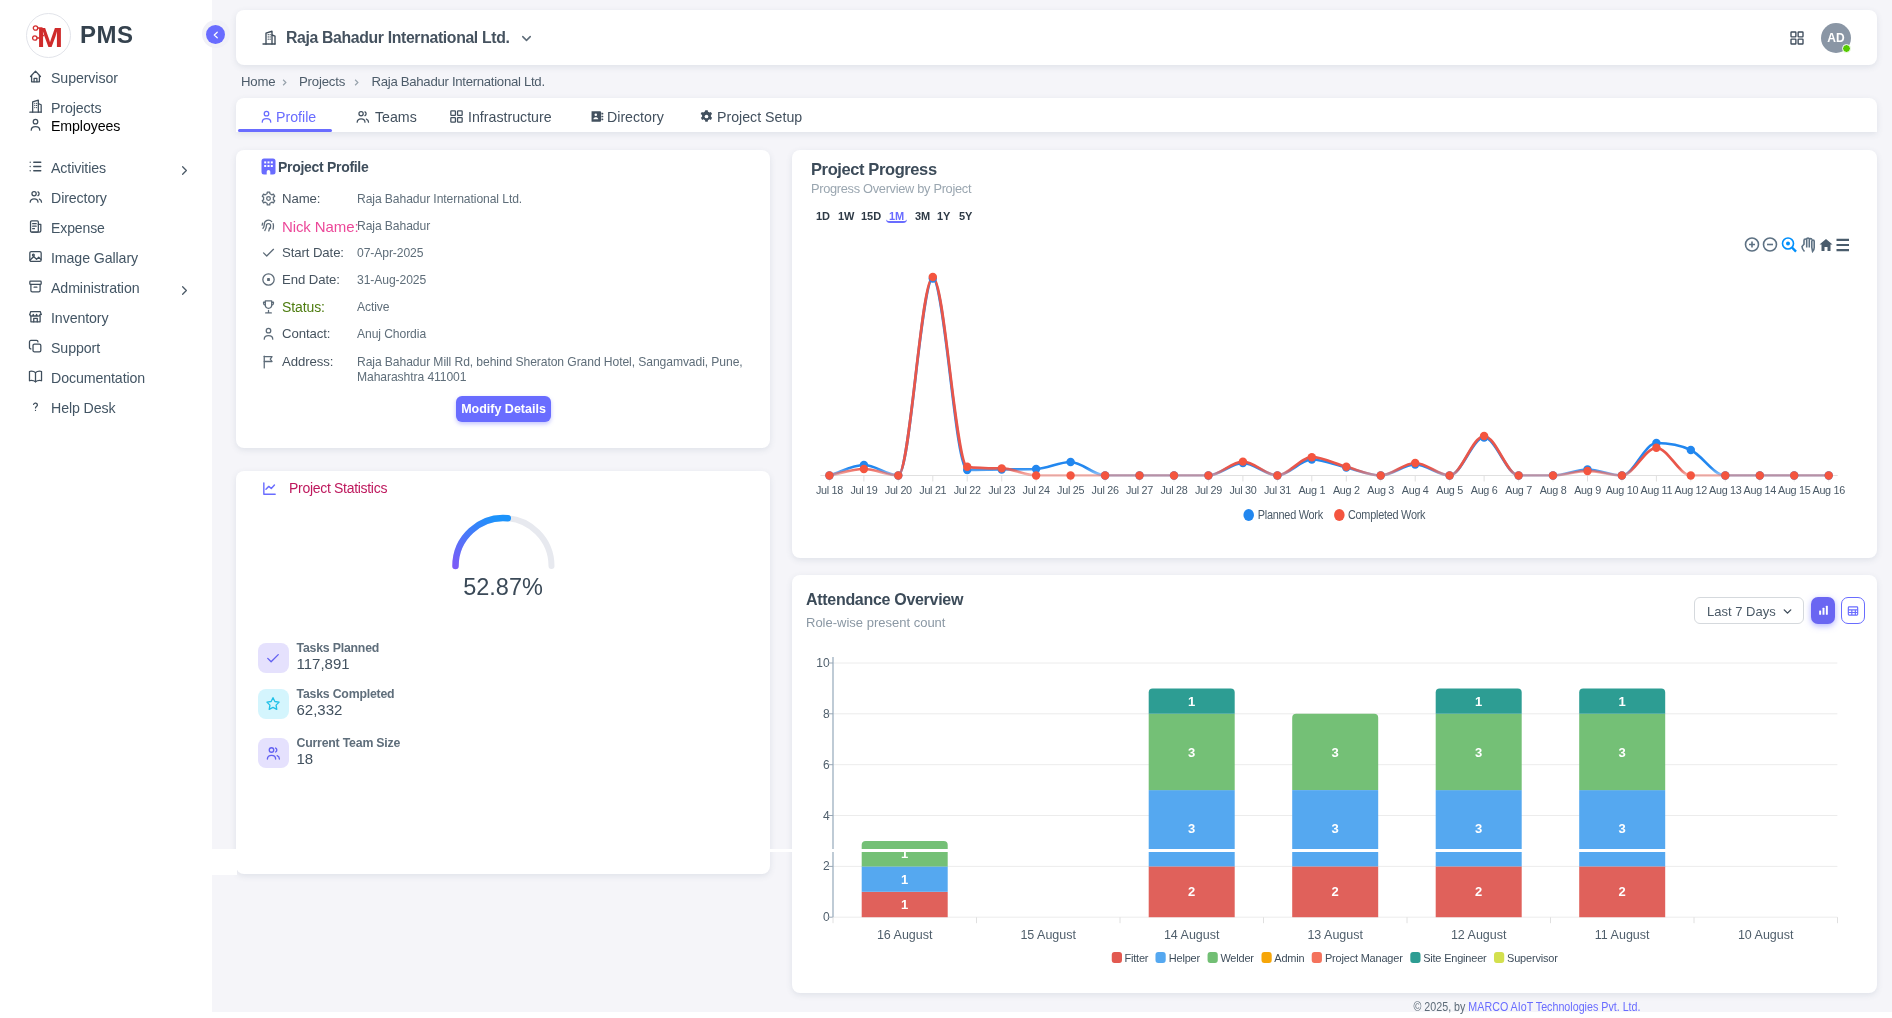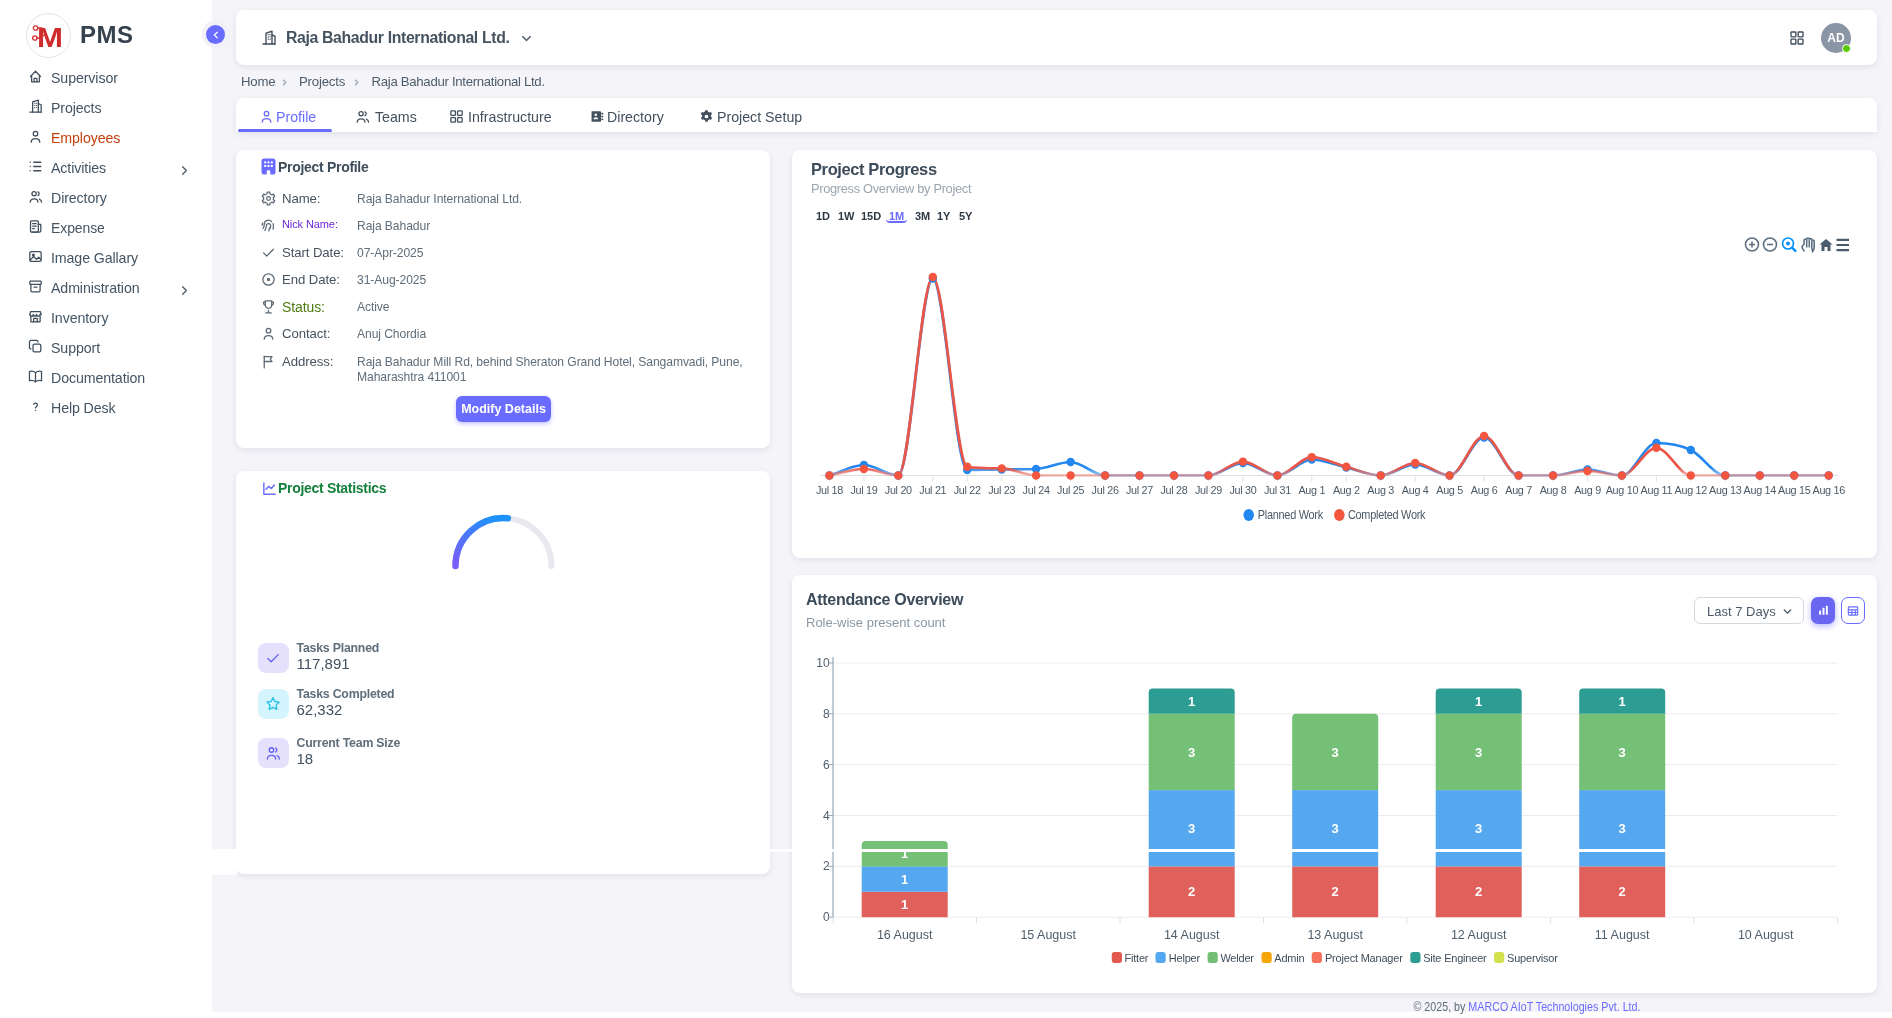--- a/index.html
+++ b/index.html
@@ -30,21 +30,21 @@
     </div>
 <div style="position:absolute;left:0;top:98px;width:210px;height:26px;color:#435564">
 <span style="position:absolute;left:27px;top:0px;color:#3f4e5c"><svg width="17" height="17" viewBox="0 0 24 24" fill="none" stroke="currentColor" stroke-width="1.8" stroke-linecap="round" stroke-linejoin="round" style="" xmlns="http://www.w3.org/2000/svg">
           <path d="M8 20V5.5l8-2.5v17"></path>
           <path d="M4 20h16"></path>
           <path d="M16 8l4 1.5V20"></path>
           <path d="M11 7.5v.01M13.5 7.5v.01M11 10.5v.01M13.5 10.5v.01M11 13.5v.01M13.5 13.5v.01"></path>
         </svg></span>
 <span style="position:absolute;left:51px;top:2px;font-size:14.2px;letter-spacing:-0.1px">Projects</span>
     </div>
-<div style="position:absolute;left:0;top:128px;width:210px;height:26px;color:#c2410c">
+<div style="position:absolute;left:0;top:116px;width:210px;height:26px;color:#000000">
 <span style="position:absolute;left:27px;top:0px;color:#3f4e5c"><svg width="17" height="17" viewBox="0 0 24 24" fill="none" stroke="currentColor" stroke-width="1.8" stroke-linecap="round" stroke-linejoin="round" style="" xmlns="http://www.w3.org/2000/svg">
           <circle cx="12" cy="8" r="3.2"></circle>
           <path d="M6 20c0-3.2 2.7-5 6-5s6 1.8 6 5"></path>
         </svg></span>
 <span style="position:absolute;left:51px;top:2px;font-size:14.2px;letter-spacing:-0.1px">Employees</span>
     </div>
 <div style="position:absolute;left:0;top:158px;width:210px;height:26px;color:#435564">
 <span style="position:absolute;left:27px;top:0px;color:#3f4e5c"><svg width="17" height="17" viewBox="0 0 24 24" fill="none" stroke="currentColor" stroke-width="1.8" stroke-linecap="round" stroke-linejoin="round" style="" xmlns="http://www.w3.org/2000/svg">
           <path d="M9.5 6h10M9.5 12h10M9.5 18h10"></path>
           <path d="M4.5 6h.01M4.5 12h.01M4.5 18h.01"></path>
@@ -220,21 +220,21 @@
 <span style="position:absolute;left:97px;top:1px;font-size:13.2px;color:#5f6e7a;line-height:15.3px;white-space:nowrap;letter-spacing:-0.1px;transform:scaleX(0.92);transform-origin:0 0">Raja Bahadur International Ltd.</span>
     </div>
 <div style="position:absolute;left:24px;top:67.0px;width:500px;color:#5d6b78">
 <span style="position:absolute;left:0;top:0"><svg width="17" height="17" viewBox="0 0 24 24" fill="none" stroke="currentColor" stroke-width="1.8" stroke-linecap="round" stroke-linejoin="round" style="" xmlns="http://www.w3.org/2000/svg">
           <path d="M6.8 19.2c1.5-2 2.2-4.2 2.2-6.7a3 3 0 0 1 6 0c0 1.2-.1 2.4-.4 3.5"></path>
           <path d="M12.4 19.8c.4-1.1.9-3 .9-4.3"></path>
           <path d="M4.2 16.2c1.2-1.8 1.8-3.3 1.8-5.7a6 6 0 0 1 10.5-4"></path>
           <path d="M3 11.5c.4-1 .6-2 .6-3"></path>
           <path d="M18.5 9.3c.3 1 .5 2.1.5 3.2 0 1.5-.2 3.1-.5 4.5"></path>
         </svg></span>
-<span style="position:absolute;left:22px;top:1px;font-size:11px;color:#6d28d9;letter-spacing:-0.1px">Nick Name:</span>
+<span style="position:absolute;left:22px;top:1px;font-size:15px;color:#ec4899;letter-spacing:-0.1px">Nick Name:</span>
 <span style="position:absolute;left:97px;top:1px;font-size:13.2px;color:#5f6e7a;line-height:15.3px;white-space:nowrap;letter-spacing:-0.1px;transform:scaleX(0.92);transform-origin:0 0">Raja Bahadur</span>
     </div>
 <div style="position:absolute;left:24px;top:94.0px;width:500px;color:#5d6b78">
 <span style="position:absolute;left:0;top:0"><svg width="17" height="17" viewBox="0 0 24 24" fill="none" stroke="currentColor" stroke-width="1.8" stroke-linecap="round" stroke-linejoin="round" style="" xmlns="http://www.w3.org/2000/svg">
           <path d="M5 12.5l4.5 4.5L19 7.5"></path>
         </svg></span>
 <span style="position:absolute;left:22px;top:1px;font-size:13.2px;color:#46535f;letter-spacing:-0.1px">Start Date:</span>
 <span style="position:absolute;left:97px;top:1px;font-size:13.2px;color:#5f6e7a;line-height:15.3px;white-space:nowrap;letter-spacing:-0.1px;transform:scaleX(0.92);transform-origin:0 0">07-Apr-2025</span>
     </div>
 <div style="position:absolute;left:24px;top:121.0px;width:500px;color:#5d6b78">
@@ -271,31 +271,32 @@
     </div>
 
   <div style="position:absolute;left:220px;top:246px;width:95px;height:26px;background:#696cff;border-radius:6px;box-shadow:0 2px 4px rgba(105,108,255,.4);color:#fff;font-size:12.5px;font-weight:bold;display:flex;align-items:center;justify-content:center">Modify Details</div>
 </div>
 
 <div class="card" style="left:236px;top:471px;width:534px;height:403px">
   <svg width="17" height="17" viewBox="0 0 24 24" fill="none" stroke="#696cff" stroke-width="2" stroke-linecap="round" stroke-linejoin="round" style="position:absolute;left:25px;top:9px">
       <path d="M4 4v16h16"></path>
       <path d="M7 13l4-4 3.5 3L19 7"></path>
     </svg>
-  <span style="position:absolute;left:42px;top:9px;font-size:14px;font-weight:bold;color:#15803d;letter-spacing:-0.3px">Project Statistics</span>
+  <span style="position:absolute;left:53px;top:9px;font-size:14px;font-weight:normal;color:#be185d;letter-spacing:-0.3px">Project Statistics</span>
   <svg width="534" height="405" viewBox="0 0 534 405" style="position:absolute;left:0;top:0" xmlns="http://www.w3.org/2000/svg">
 <defs>
         <linearGradient id="gg" x1="0" y1="1" x2="0.75" y2="0">
 <stop offset="0" stop-color="#7b5cf7"></stop>
           <stop offset="1" stop-color="#1c93fb"></stop>
         </linearGradient>
       </defs>
 <path d="M 219.5 95 A 48 48 0 0 1 315.5 95" fill="none" stroke="#e7e9ef" stroke-width="6" stroke-linecap="round"></path>
 <path d="M 219.5 95 A 48 48 0 0 1 271.8 47.2" fill="none" stroke="url(#gg)" stroke-width="6.5" stroke-linecap="round"></path>
 </svg>
+  <div style="position:absolute;left:0;top:103px;width:534px;text-align:center;font-size:23.5px;color:#3a4957">52.87%</div>
   <div style="position:absolute;left:21.5px;top:171.5px">
 <div style="width:31px;height:30px;border-radius:8px;background:#e5e1fd;color:#6361f2;display:flex;align-items:center;justify-content:center">
         <svg width="18" height="18" viewBox="0 0 24 24" fill="none" stroke="currentColor" stroke-width="1.8" stroke-linecap="round" stroke-linejoin="round" style="" xmlns="http://www.w3.org/2000/svg">
           <path d="M5 12.5l4.5 4.5L19 7.5"></path>
         </svg>
       </div>
 <div style="position:absolute;left:39px;top:-2px;width:300px;font-size:12.3px;font-weight:bold;color:#5f6e7b;letter-spacing:-0.2px">Tasks Planned</div>
 <div style="position:absolute;left:39px;top:12px;width:300px;font-size:15px;color:#42515f">117,891</div>
     </div>
 <div style="position:absolute;left:21.5px;top:218.0px">

